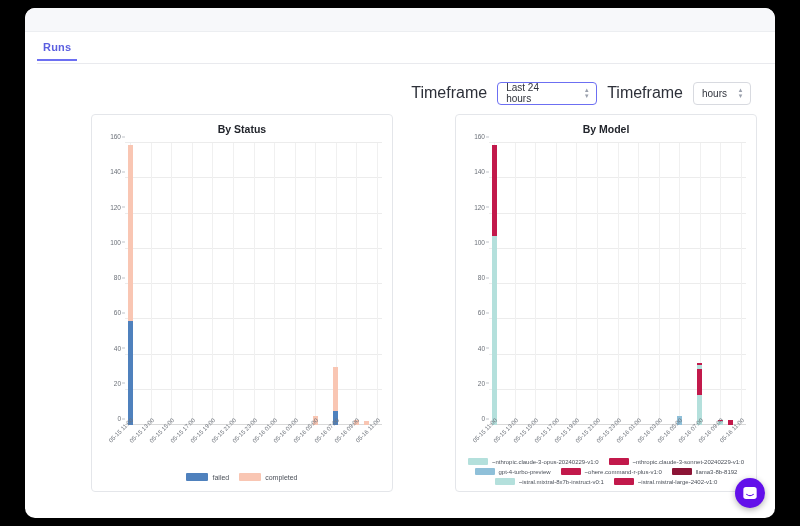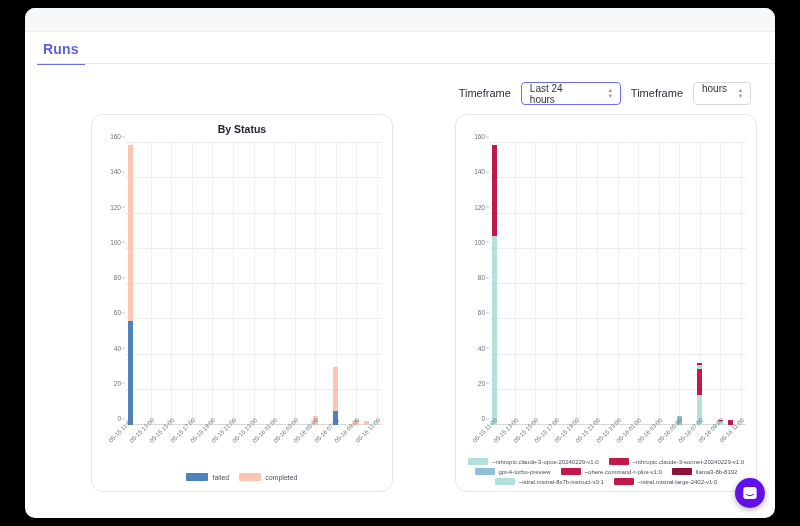--- a/index.html
+++ b/index.html
@@ -31,21 +31,21 @@
   #tabbar::after {
     content: "";
     position: absolute;
     left: 12px; right: 0; bottom: 0;
     height: 1px;
     background: #e9eaee;
   }
   .tab {
     display: inline-block;
     position: relative;
-    font-size: 14px;
+    font-size: 11px;
     font-weight: bold;
     color: #5b5fe0;
     padding: 9px 6px 8px 6px;
     letter-spacing: 0.2px;
   }
   .tab::after {
     content: "";
     position: absolute;
     left: 0; right: 0; bottom: 0;
     height: 2px;
@@ -54,27 +54,27 @@
   
   #controls {
     display: flex;
     justify-content: flex-end;
     align-items: center;
     gap: 10px;
     padding: 14px 24px 0 0;
     height: 44px;
   }
   .ctl-label {
-    font-size: 11px;
+    font-size: 16px;
     color: #2d3039;
   }
   .select {
     position: relative;
     display: inline-flex;
-    align-items: flex-start;
+    align-items: center;
     height: 23px;
     border-radius: 4px;
     background: #fff;
     padding: 0 30px 0 8px;
     font-size: 10px;
     color: #30333c;
   }
   .select.primary {
     border: 1.6px solid #6c6ff2;
     width: 100px;
@@ -96,21 +96,21 @@
   
   #cards {
     display: flex;
     gap: 14px;
     padding: 6px 18px 0 18px;
   }
   .card {
     flex: 1;
     height: 378px;
     border: 1px solid #e4e6ea;
-    border-radius: 12px;
+    border-radius: 4px;
     background: #fff;
     position: relative;
     margin-left: 48px;
   }
   .card-title {
     text-align: center;
     font-size: 10.5px;
     font-weight: bold;
     color: #22252c;
     padding-top: 8px;
@@ -333,20 +333,21 @@
             </div>
             <div class="legend-item">
               <span class="swatch" style="background: rgb(249, 198, 179);"></span>
               <span class="legend-label big">completed</span>
             </div>
           </div>
         </div>
     </div>
 
     <div class="card">
+      <div class="card-title">By Model</div>
       <div class="plot">
         <div class="axis-area" id="axis-1">
             <div class="gridline-h" style="bottom: 0%;"></div>
             <div class="ytick" style="bottom: 0%;">0</div>
             <div class="gridline-h" style="bottom: 12.5%;"></div>
             <div class="ytick" style="bottom: 12.5%;">20</div>
             <div class="gridline-h" style="bottom: 25%;"></div>
             <div class="ytick" style="bottom: 25%;">40</div>
             <div class="gridline-h" style="bottom: 37.5%;"></div>
             <div class="ytick" style="bottom: 37.5%;">60</div>

